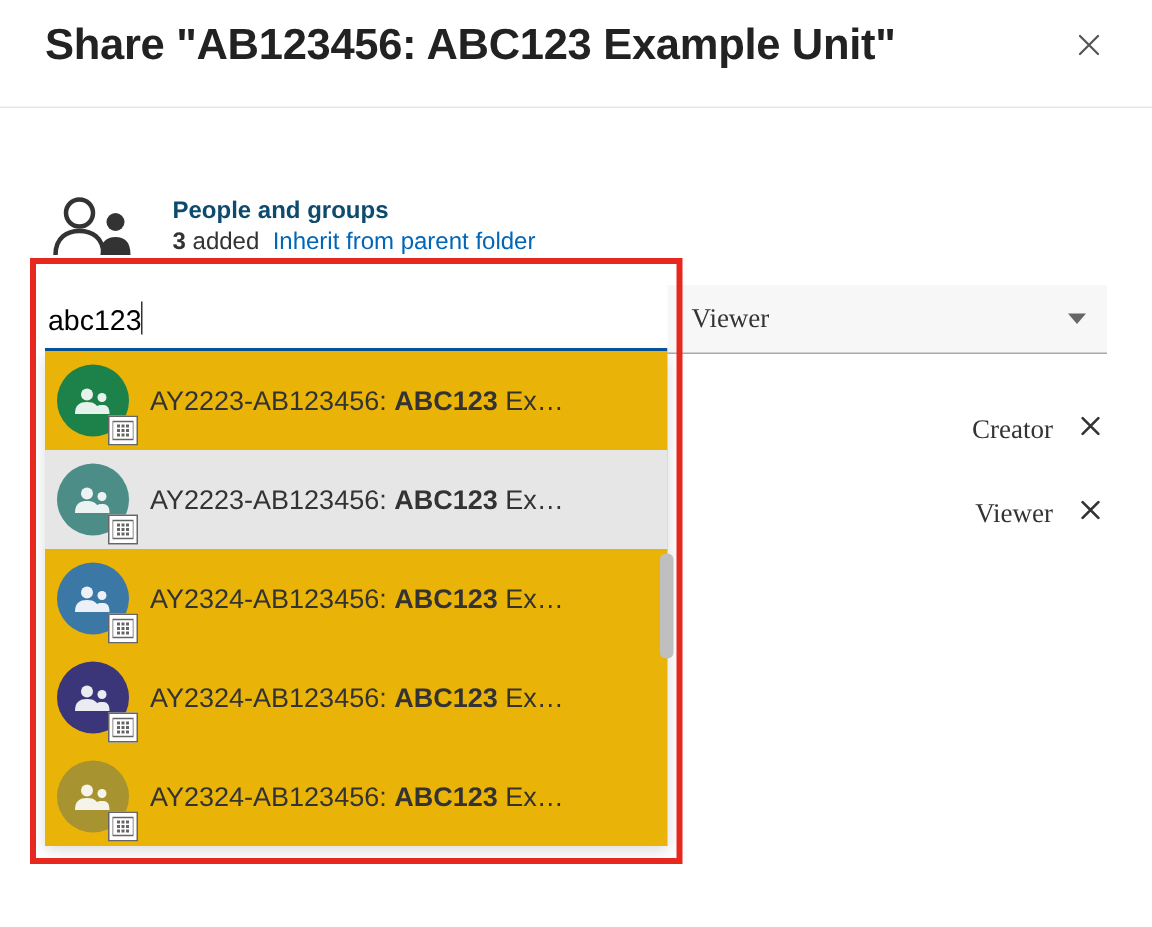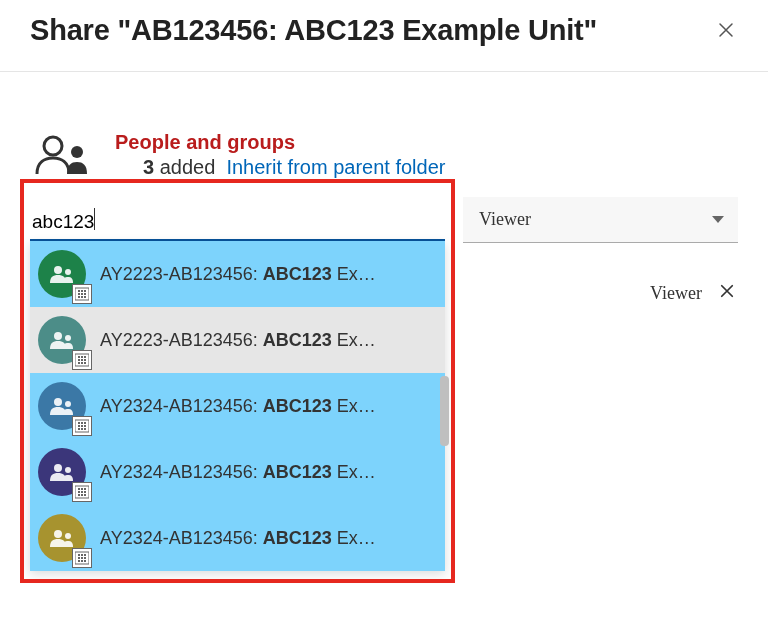--- a/index.html
+++ b/index.html
@@ -41,36 +41,34 @@
       gap: 20px;
       margin-bottom: 18px;
     }
     .section-icon {
       width: 65px;
       display: flex;
       align-items: center;
       justify-content: center;
     }
     .section-label {
-      font-size: 20px;
+      font-size: 16px;
       font-weight: 600;
-      color: #b91c1c;
+      color: #0c4a6e;
       line-height: 1.2;
     }
     .section-subline {
-      font-size: 20px;
+      font-size: 16px;
       color: #333;
       margin-top: 2px;
-      margin-left: 28px;
     }
     .section-subline b { font-weight: 700; }
     .inherit-link { color: #0066b8; cursor: pointer; }
     .search-row {
       display: flex;
-      gap: 18px;
       align-items: flex-start;
       position: relative;
     }
     .search-col {
       position: relative;
       flex: 0 0 415px;
     }
     .red-box {
       position: absolute;
       top: -18px;
@@ -100,21 +98,21 @@
       background: #333;
       bottom: 9px;
       left: 64px;
       animation: blink 1s infinite;
     }
     @keyframes blink { 0%,49%{opacity:1} 50%,100%{opacity:0} }
     .dropdown {
       position: relative;
       width: 100%;
       box-shadow: 0 3px 10px rgba(0,0,0,0.14);
-      background: #7dd3fc;
+      background: #eab308;
       z-index: 20;
     }
     .option {
       display: flex;
       align-items: center;
       height: 66px;
       padding: 0 14px 0 8px;
       gap: 14px;
       cursor: pointer;
     }
@@ -386,20 +384,26 @@
       </div>
 
       <div class="role-col">
         <div class="role-select">
           <span>Viewer</span>
           <span class="tri-down"></span>
         </div>
 
         <div class="members" id="members">
             <div class="member-row">
+              <span>Creator</span>
+              <span class="remove-x"><svg width="14" height="14" viewBox="0 0 16 16">
+                  <path d="M2 2 L14 14 M14 2 L2 14" stroke="#333" stroke-width="2" stroke-linecap="round"></path>
+                </svg></span>
+            </div>
+            <div class="member-row">
               <span>Viewer</span>
               <span class="remove-x"><svg width="14" height="14" viewBox="0 0 16 16">
                   <path d="M2 2 L14 14 M14 2 L2 14" stroke="#333" stroke-width="2" stroke-linecap="round"></path>
                 </svg></span>
             </div>
           </div>
       </div>
 
     </div>
 

